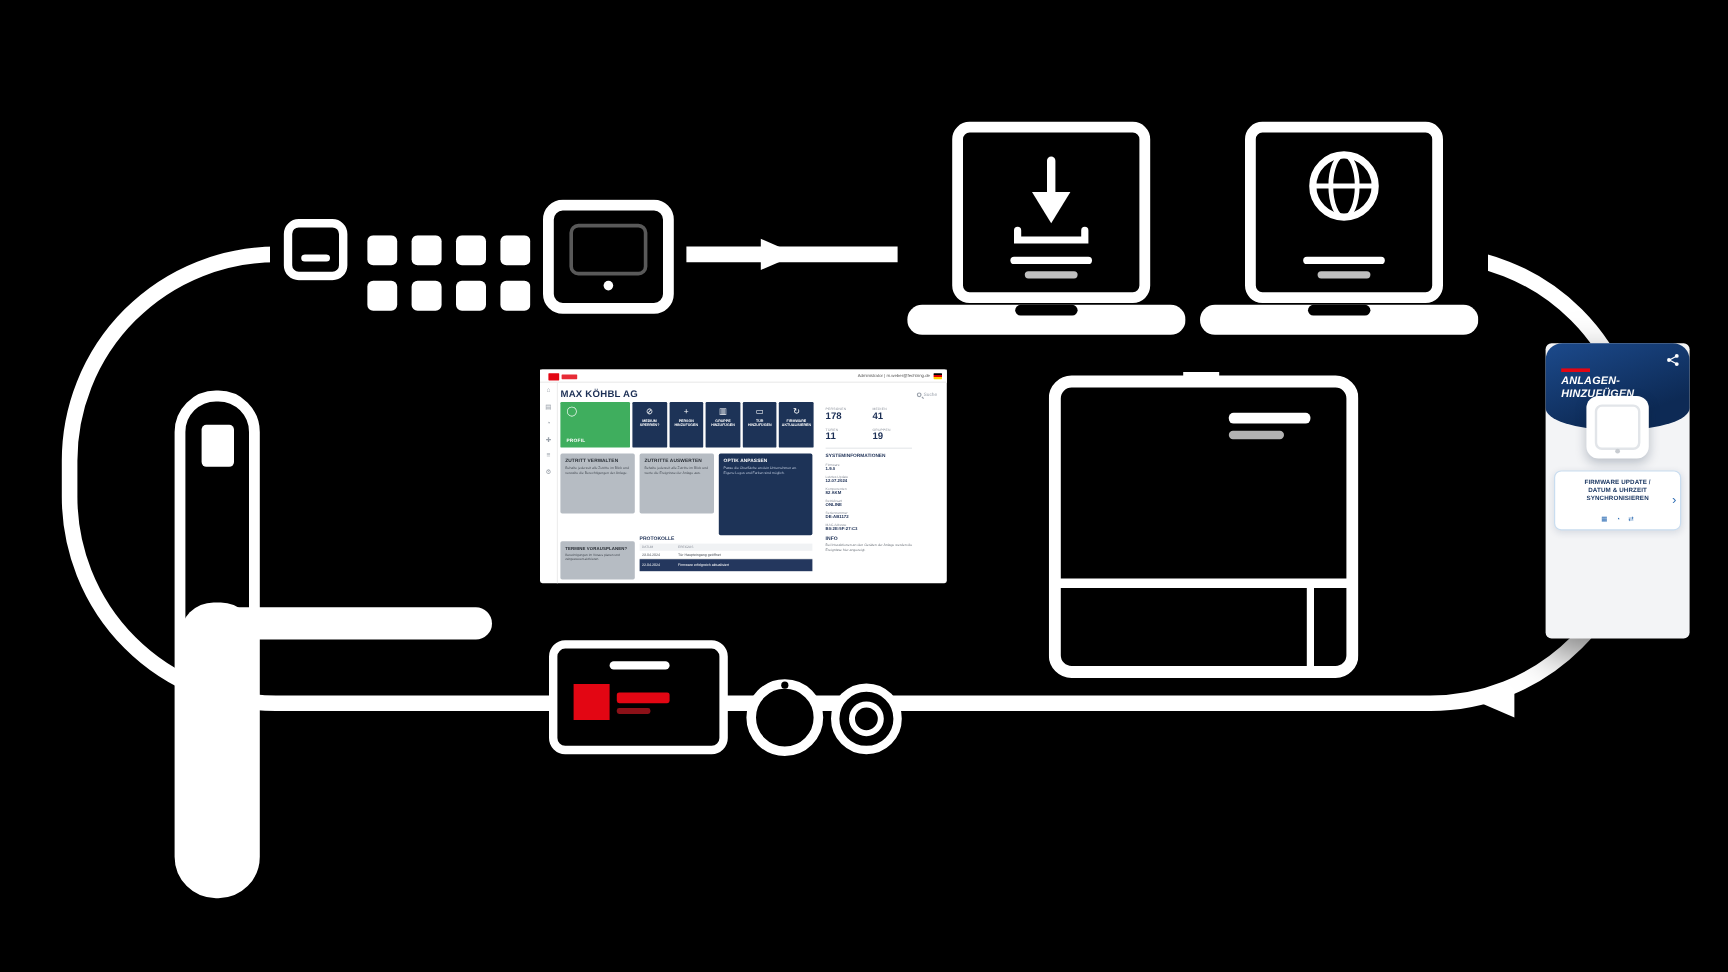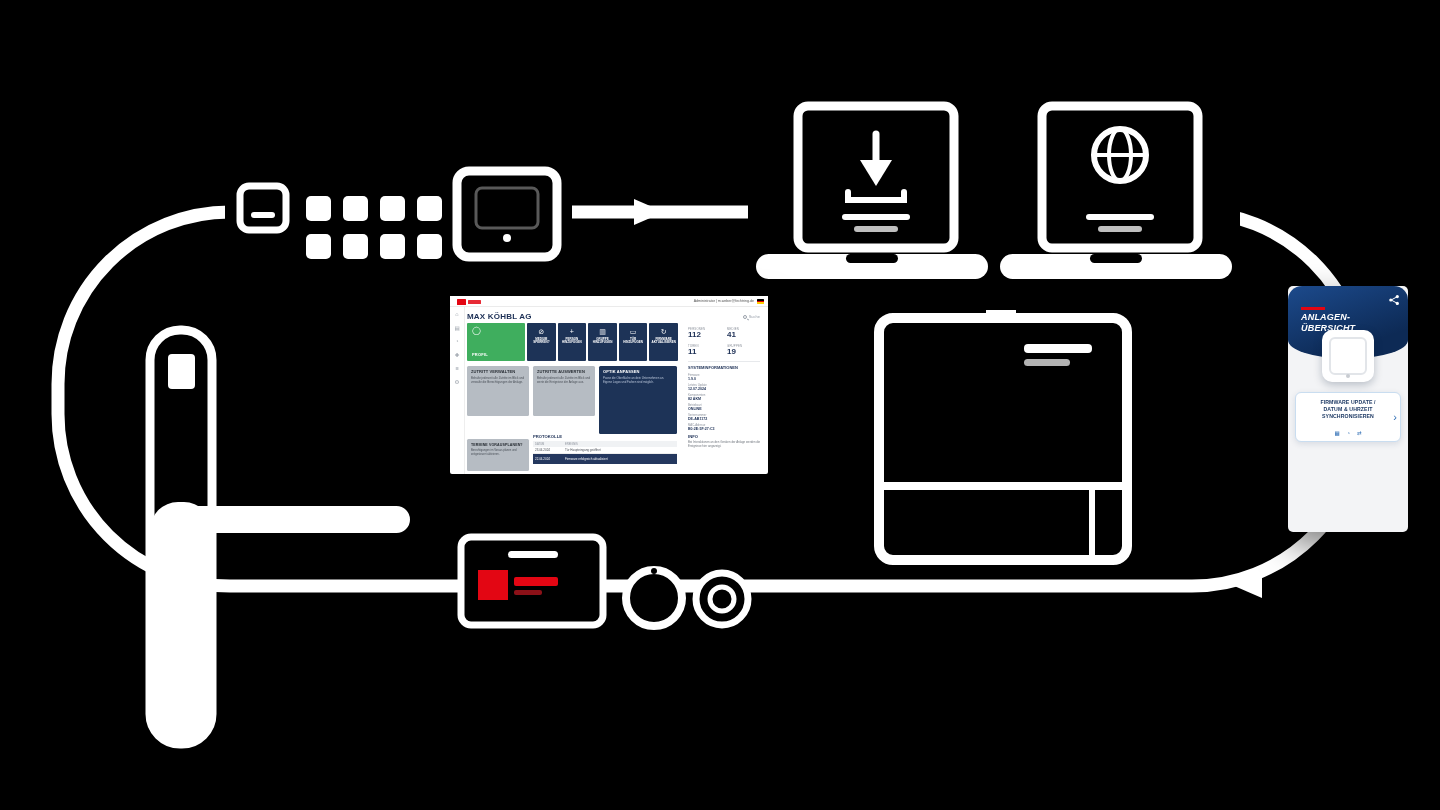--- a/index.html
+++ b/index.html
@@ -2,22 +2,22 @@
 <html><head>
 <meta charset="utf-8">
 <style>
   html,body{margin:0;padding:0;background:#000;}
   .stage{position:relative;width:1440px;height:810px;background:#000;overflow:hidden;
          font-family:"Liberation Sans",sans-serif;}
   .abs{position:absolute;}
   .mask{position:absolute;background:#000;}
 
   
-  .dash{position:absolute;left:450px;top:296px;width:318px;height:178px;background:#fff;
-        border-radius:2px;box-shadow:0 10px 32px rgba(0,0,0,.55);}
+  .dash{position:absolute;left:450px;top:308px;width:318px;height:178px;background:#fff;
+        border-radius:2px;box-shadow:0 10px 32px rgba(0,0,0,.55);padding-left:21px;}
   .dash *{box-sizing:border-box;}
   .topbar{position:absolute;left:0;top:0;right:0;height:11px;background:#fff;border-bottom:1px solid #ebebeb;}
   .logo{position:absolute;left:7px;top:3px;display:flex;align-items:center;gap:1.5px;}
   .logo-box{width:9px;height:5.5px;background:#e30613;border-radius:.5px;}
   .logo-word{width:13px;height:3.5px;background:#e30613;opacity:.85;border-radius:.5px;}
   .user{position:absolute;right:14px;top:3.4px;font-size:3.6px;color:#555;white-space:nowrap;}
   .flag{position:absolute;right:4px;top:3.4px;width:7px;height:4.6px;border-radius:.5px;
         background:linear-gradient(#000 33%,#dd0000 33% 66%,#ffce00 66%);}
   .sidebar{position:absolute;left:0;top:11px;bottom:0;width:15px;border-right:1px solid #eee;
            display:flex;flex-direction:column;align-items:center;padding-top:5px;gap:8px;}
@@ -216,21 +216,21 @@
         <span class="tlabel">TÜR HINZUFÜGEN</span>
       </div>
       <div class="tile navy">
         <span class="ticon">↻</span>
         <span class="tlabel">FIRMWARE AKTUALISIEREN</span>
       </div>
     </div>
 
     <div class="stat" style="left:238px;top:31px">
       <div class="sl">PERSONEN</div>
-      <div class="sv">112</div>
+      <div class="sv">178</div>
     </div>
     <div class="stat" style="left:277px;top:31px">
       <div class="sl">MEDIEN</div>
       <div class="sv">41</div>
     </div>
     <div class="stat" style="left:238px;top:48px">
       <div class="sl">TÜREN</div>
       <div class="sv">11</div>
     </div>
     <div class="stat" style="left:277px;top:48px">
@@ -301,21 +301,21 @@
 
     <div class="info-title">INFO</div>
     <div class="info-body">Bei Interaktionen an den Geräten der Anlage werden die Ereignisse hier angezeigt.</div>
   </div>
 
   <div class="phone">
     <div class="ph-header">
       <div class="ph-eyebrow"></div>
       <div class="ph-title">
         <div>ANLAGEN-</div>
-        <div>ÜBERSICHT</div>
+        <div>HINZUFÜGEN</div>
       </div>
       <svg class="abs" style="right:8px;top:8px" width="12" height="12" viewBox="0 0 12 12">
         <line x1="3.2" y1="6" x2="9" y2="2.8" stroke="#fff" stroke-width="1"></line>
         <line x1="3.2" y1="6" x2="9" y2="9.2" stroke="#fff" stroke-width="1"></line>
         <circle cx="9.3" cy="2.6" r="1.6" fill="#fff"></circle>
         <circle cx="2.8" cy="6" r="1.6" fill="#fff"></circle>
         <circle cx="9.3" cy="9.4" r="1.6" fill="#fff"></circle>
       </svg>
     </div>
 

